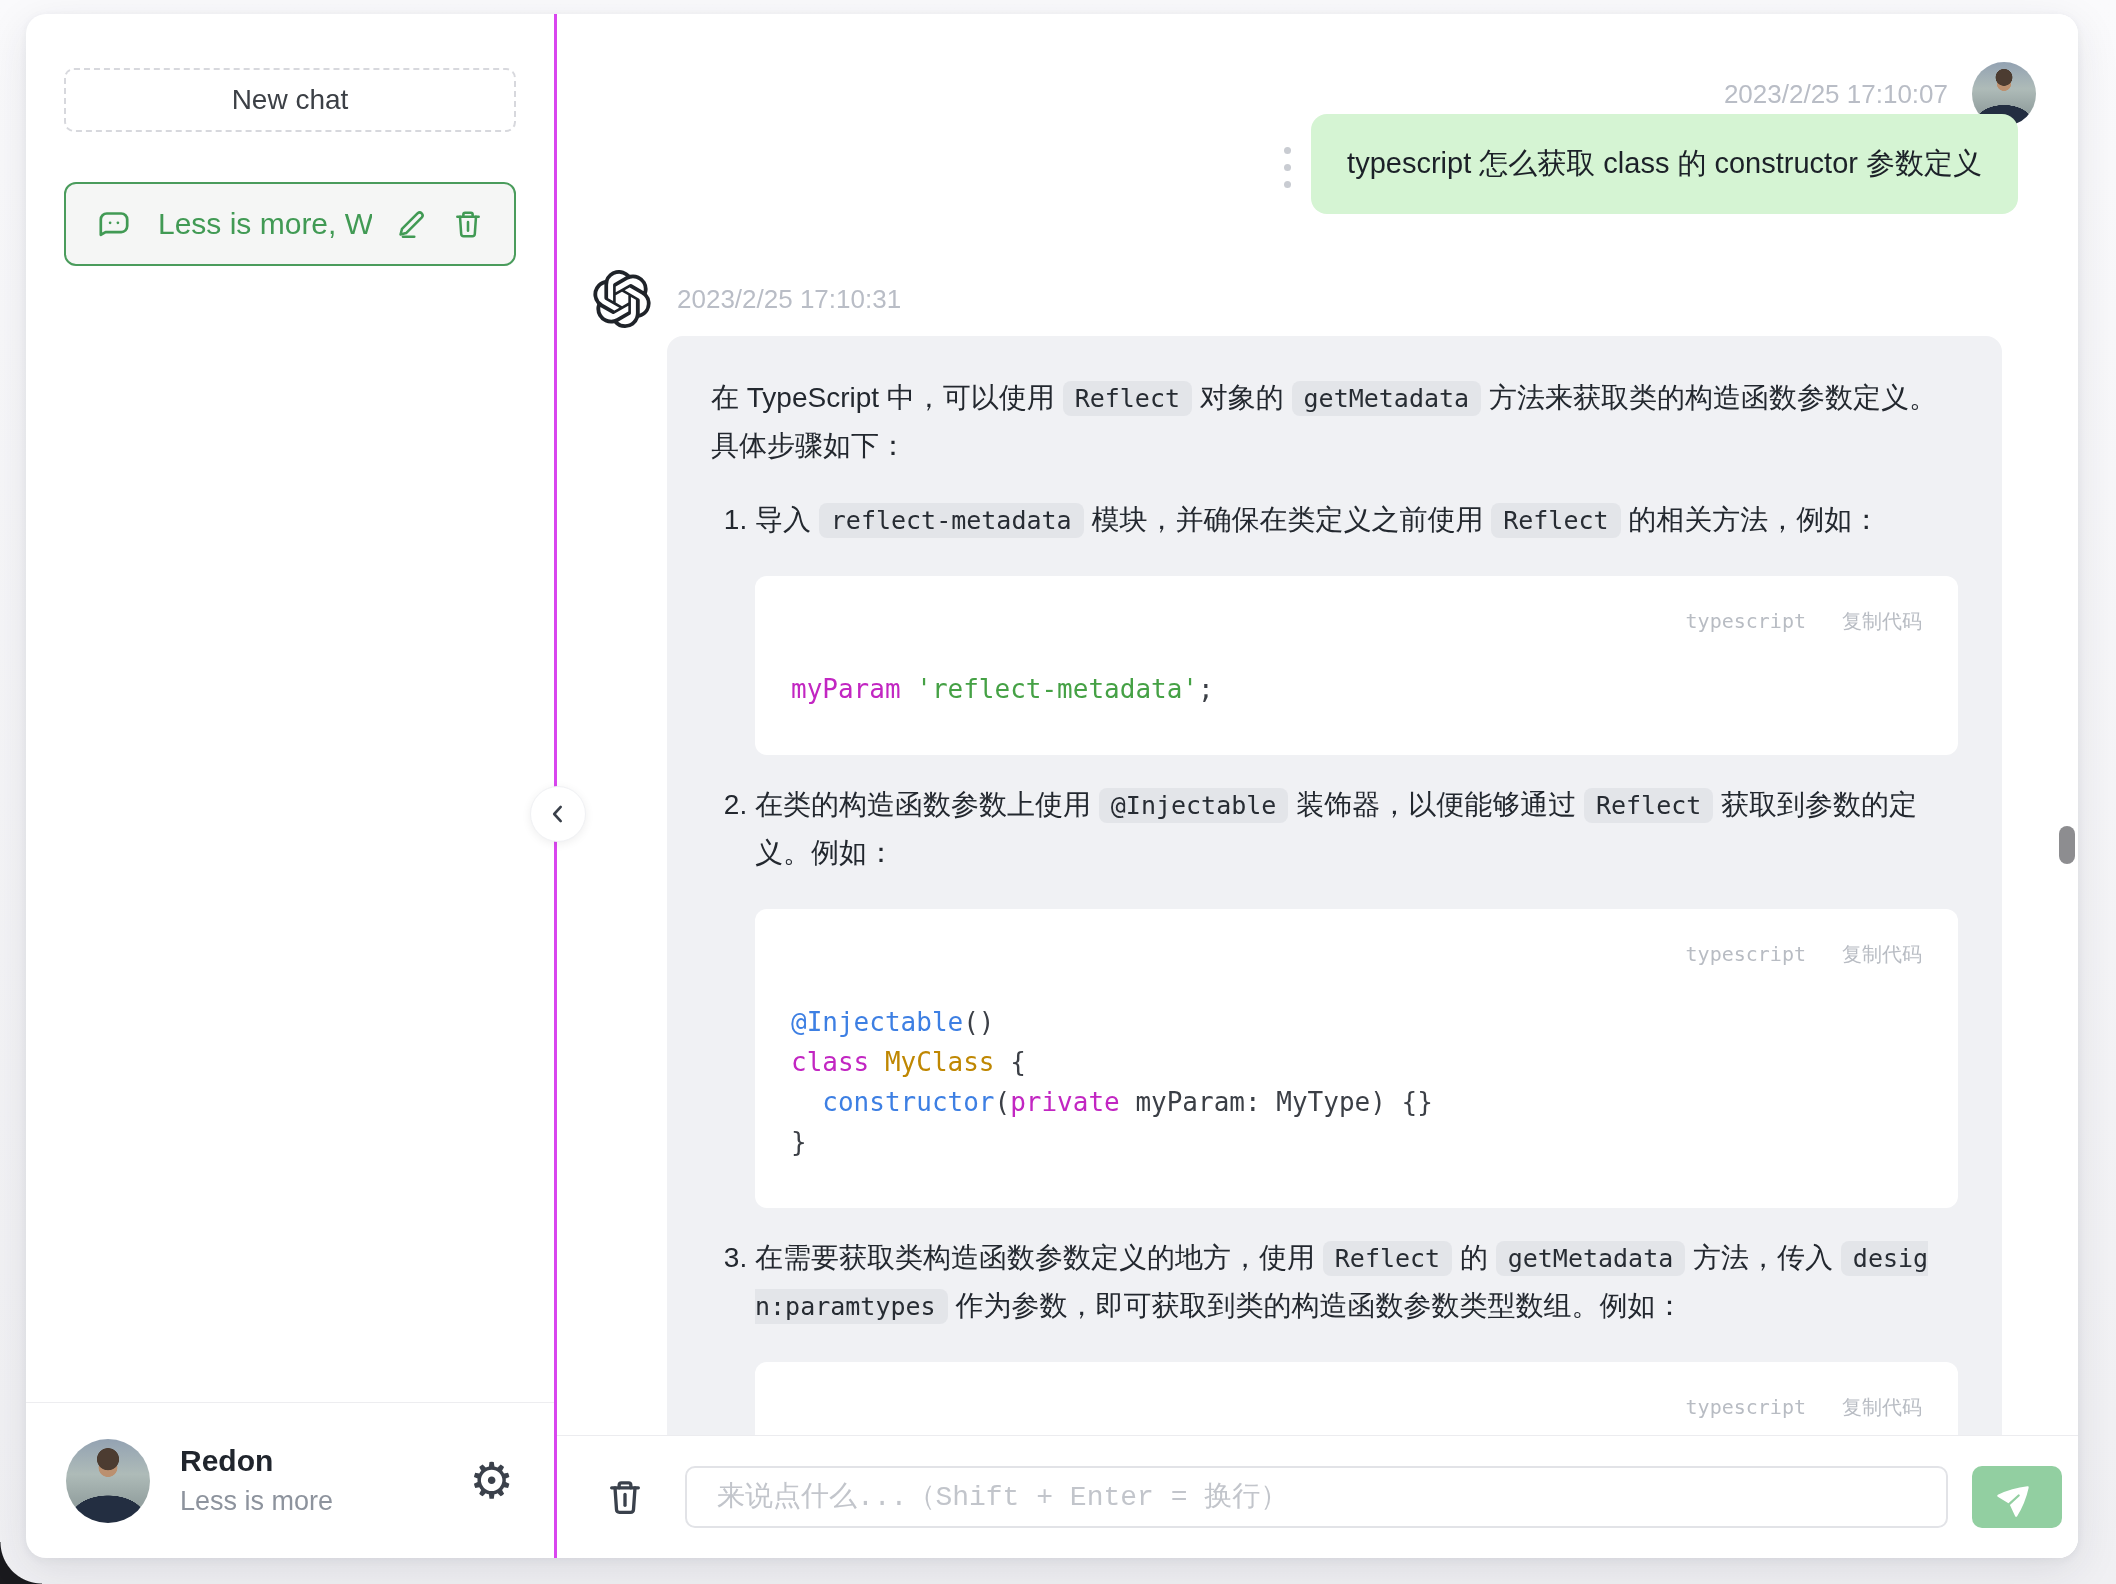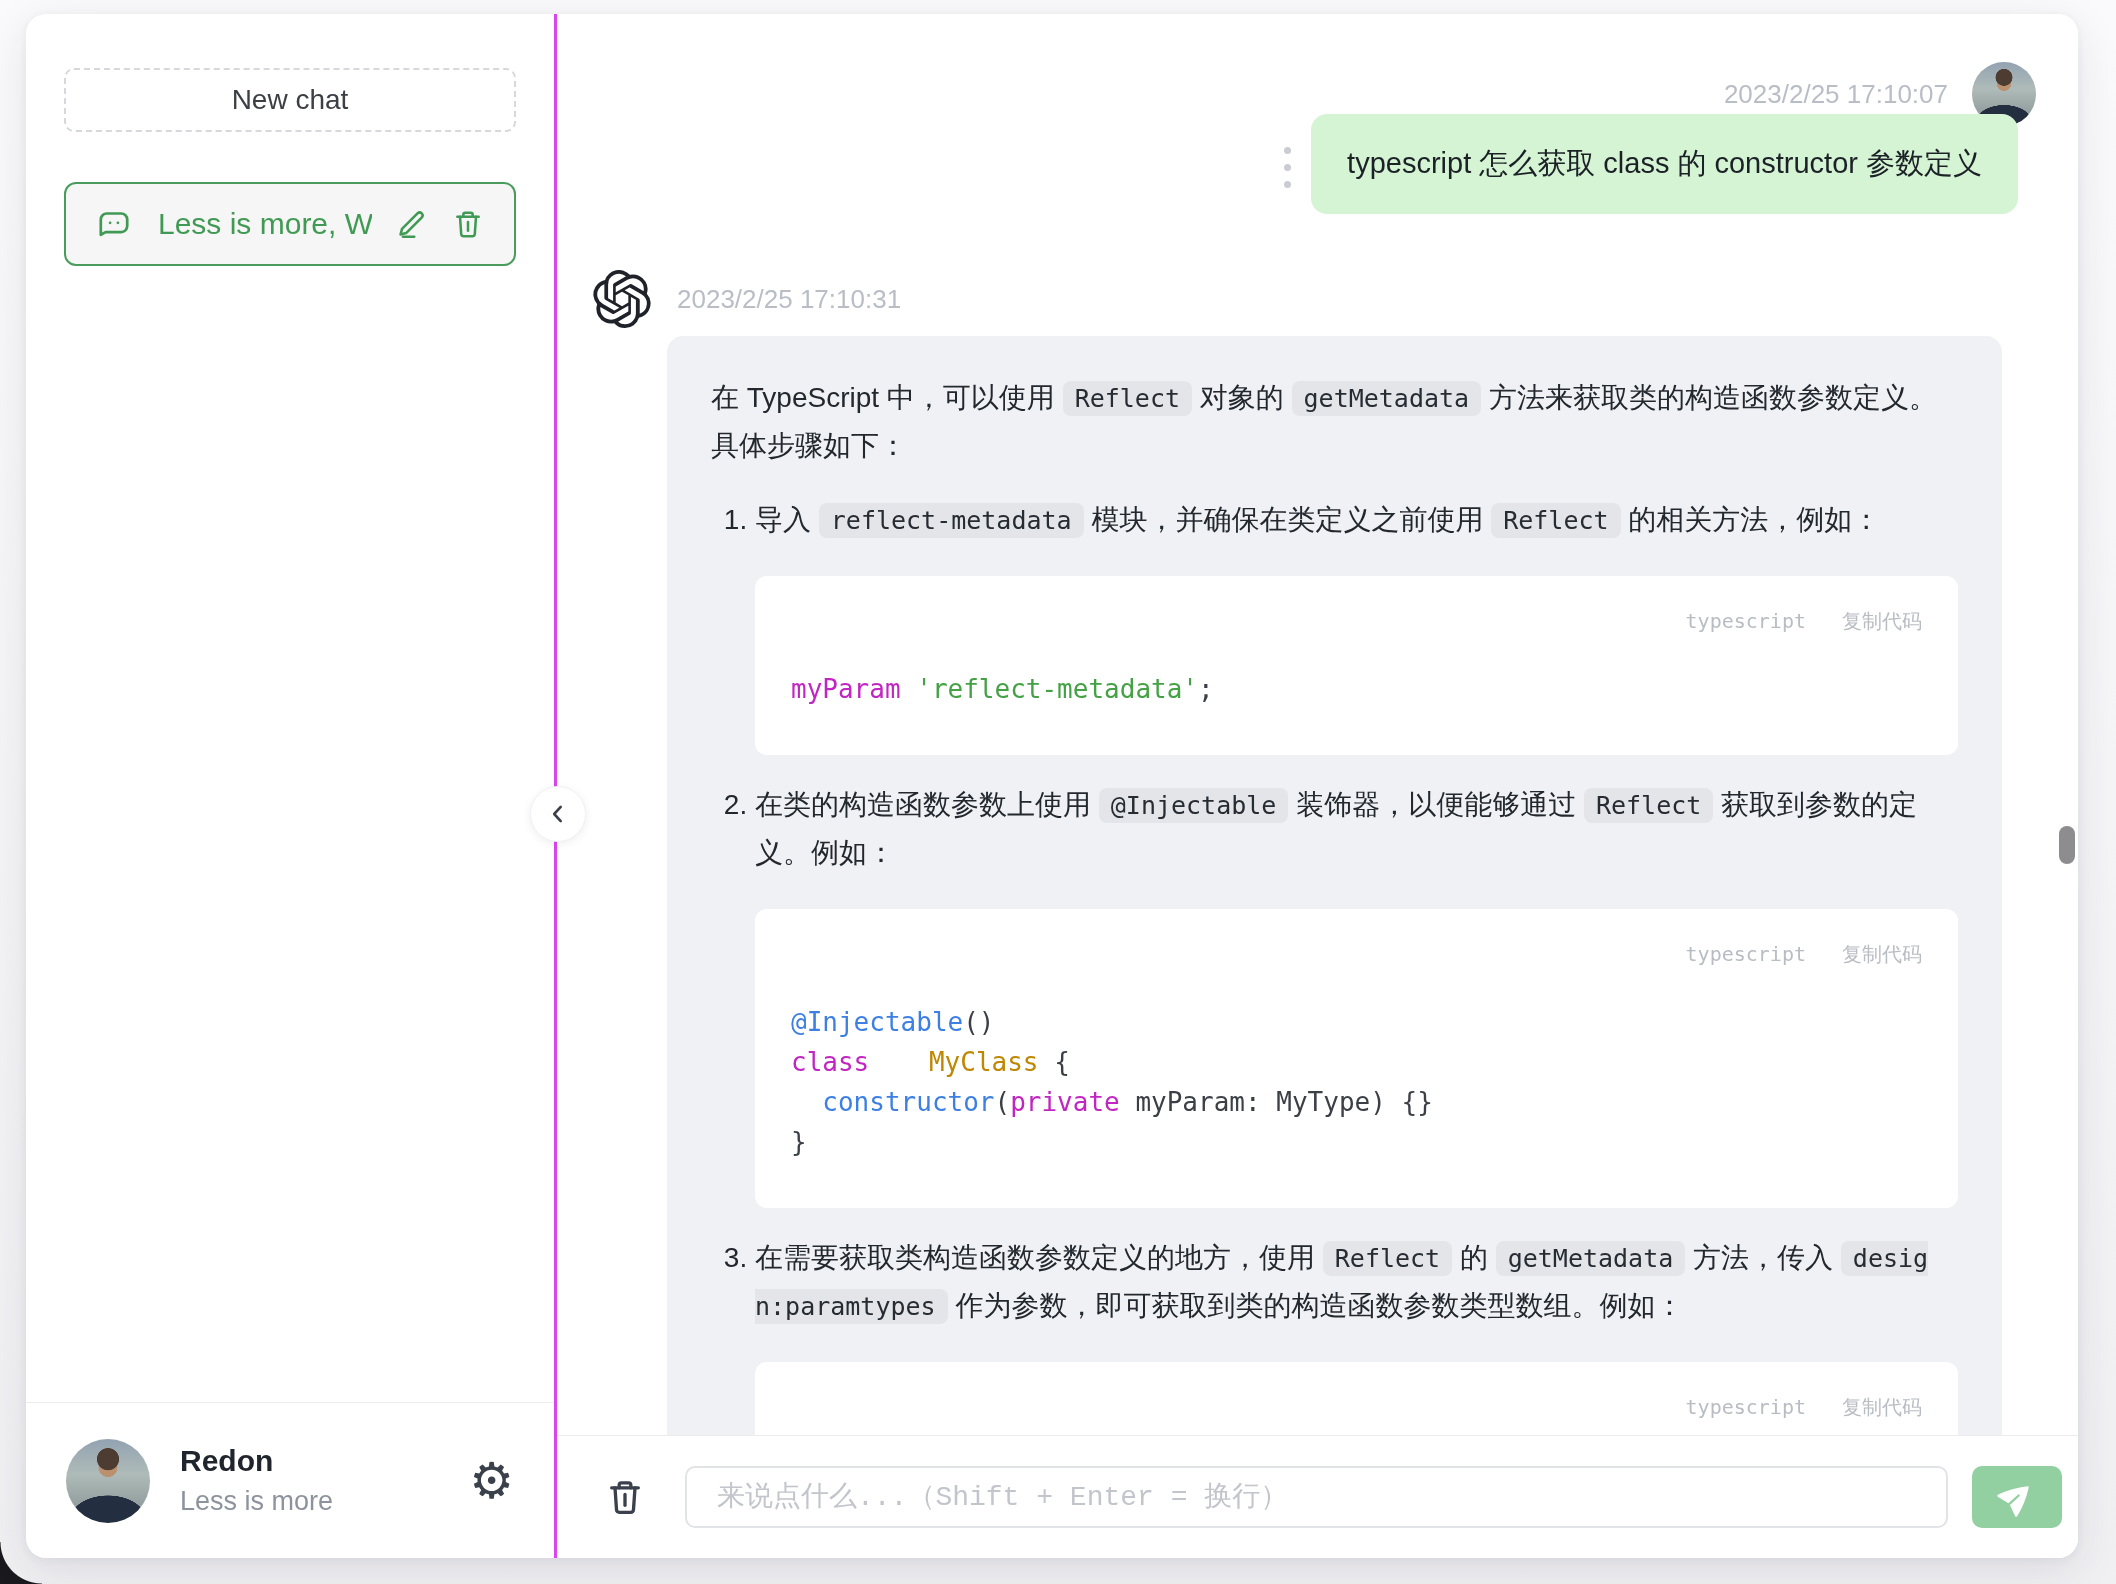--- a/index.html
+++ b/index.html
@@ -98,21 +98,21 @@
   .code-head { display:flex; justify-content:flex-end; gap:36px; font-size:20px; color:#b8bcc3;
                font-family:"DejaVu Sans Mono","Liberation Mono",monospace; }
   .code-head .copy-label { font-family:Liberation Sans, sans-serif; cursor:pointer; }
   pre.code-body {
     margin-top:30px; font-family:"DejaVu Sans Mono","Liberation Mono",monospace;
     font-size:26px; line-height:40px; white-space:pre; color:#3b3f46;
   }
   .tok-kw { color:#c226c2; }
   .tok-str { color:#45a145; }
   .tok-fn { color:#3d7fe3; }
-  .tok-cls { color:#bf8702;margin-left:44px; }
+  .tok-cls { color:#bf8702; }
   .tok-pl { color:#3b3f46; }
 
   .scroll-thumb {
     position:absolute; right:3px; top:812px; width:16px; height:38px;
     border-radius:8px; background:#8d8d90; cursor:grab;
   }
 
   .composer {
     position:absolute; left:0; right:0; bottom:0; height:123px; background:#fff;
     border-top:1px solid #ececef; display:flex; align-items:center;

